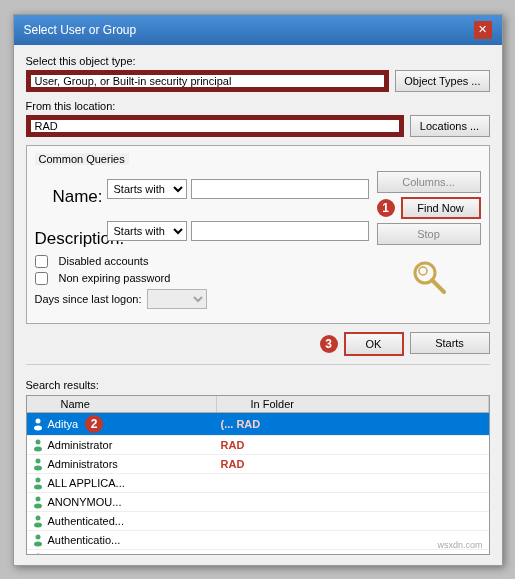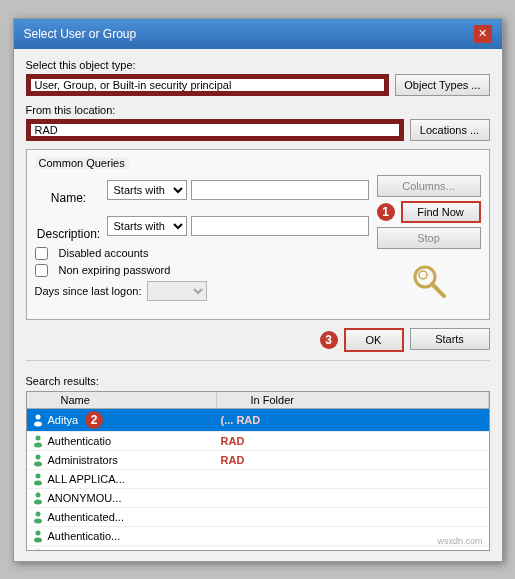--- a/index.html
+++ b/index.html
@@ -94,22 +94,22 @@
       padding: 0 4px;
     }
     .query-row {
       display: flex;
       align-items: center;
       margin-bottom: 6px;
       gap: 4px;
     }
     .query-label {
       width: 68px;
-      font-size: 12px;
-      text-align: center;
+      font-size: 17px;
+      text-align: right;
       margin-top: 16px;
     }
     .query-select {
       height: 20px;
       border: 1px solid #999;
       background: white;
       font-size: 11px;
       padding: 0 2px;
       width: 80px;
     }
@@ -376,21 +376,21 @@
             </div>
             <div class="results-row">
               <div class="results-cell">
                 <span class="user-icon">
                   <svg width="14" height="14" viewBox="0 0 14 14">
     <circle cx="7" cy="4" r="2.5" fill="#4a6"></circle>
     <ellipse cx="7" cy="11" rx="4" ry="2.5" fill="#4a6"></ellipse>
     <rect x="0" y="0" width="14" height="14" fill="none"></rect>
   </svg>
                 </span>
-                <span>Authenticatio</span>
+                <span>Administrator</span>
               </div>
               <div class="results-cell folder-col">RAD</div>
             </div>
             <div class="results-row">
               <div class="results-cell">
                 <span class="user-icon">
                   <svg width="14" height="14" viewBox="0 0 14 14">
     <circle cx="7" cy="4" r="2.5" fill="#4a6"></circle>
     <ellipse cx="7" cy="11" rx="4" ry="2.5" fill="#4a6"></ellipse>
     <rect x="0" y="0" width="14" height="14" fill="none"></rect>

